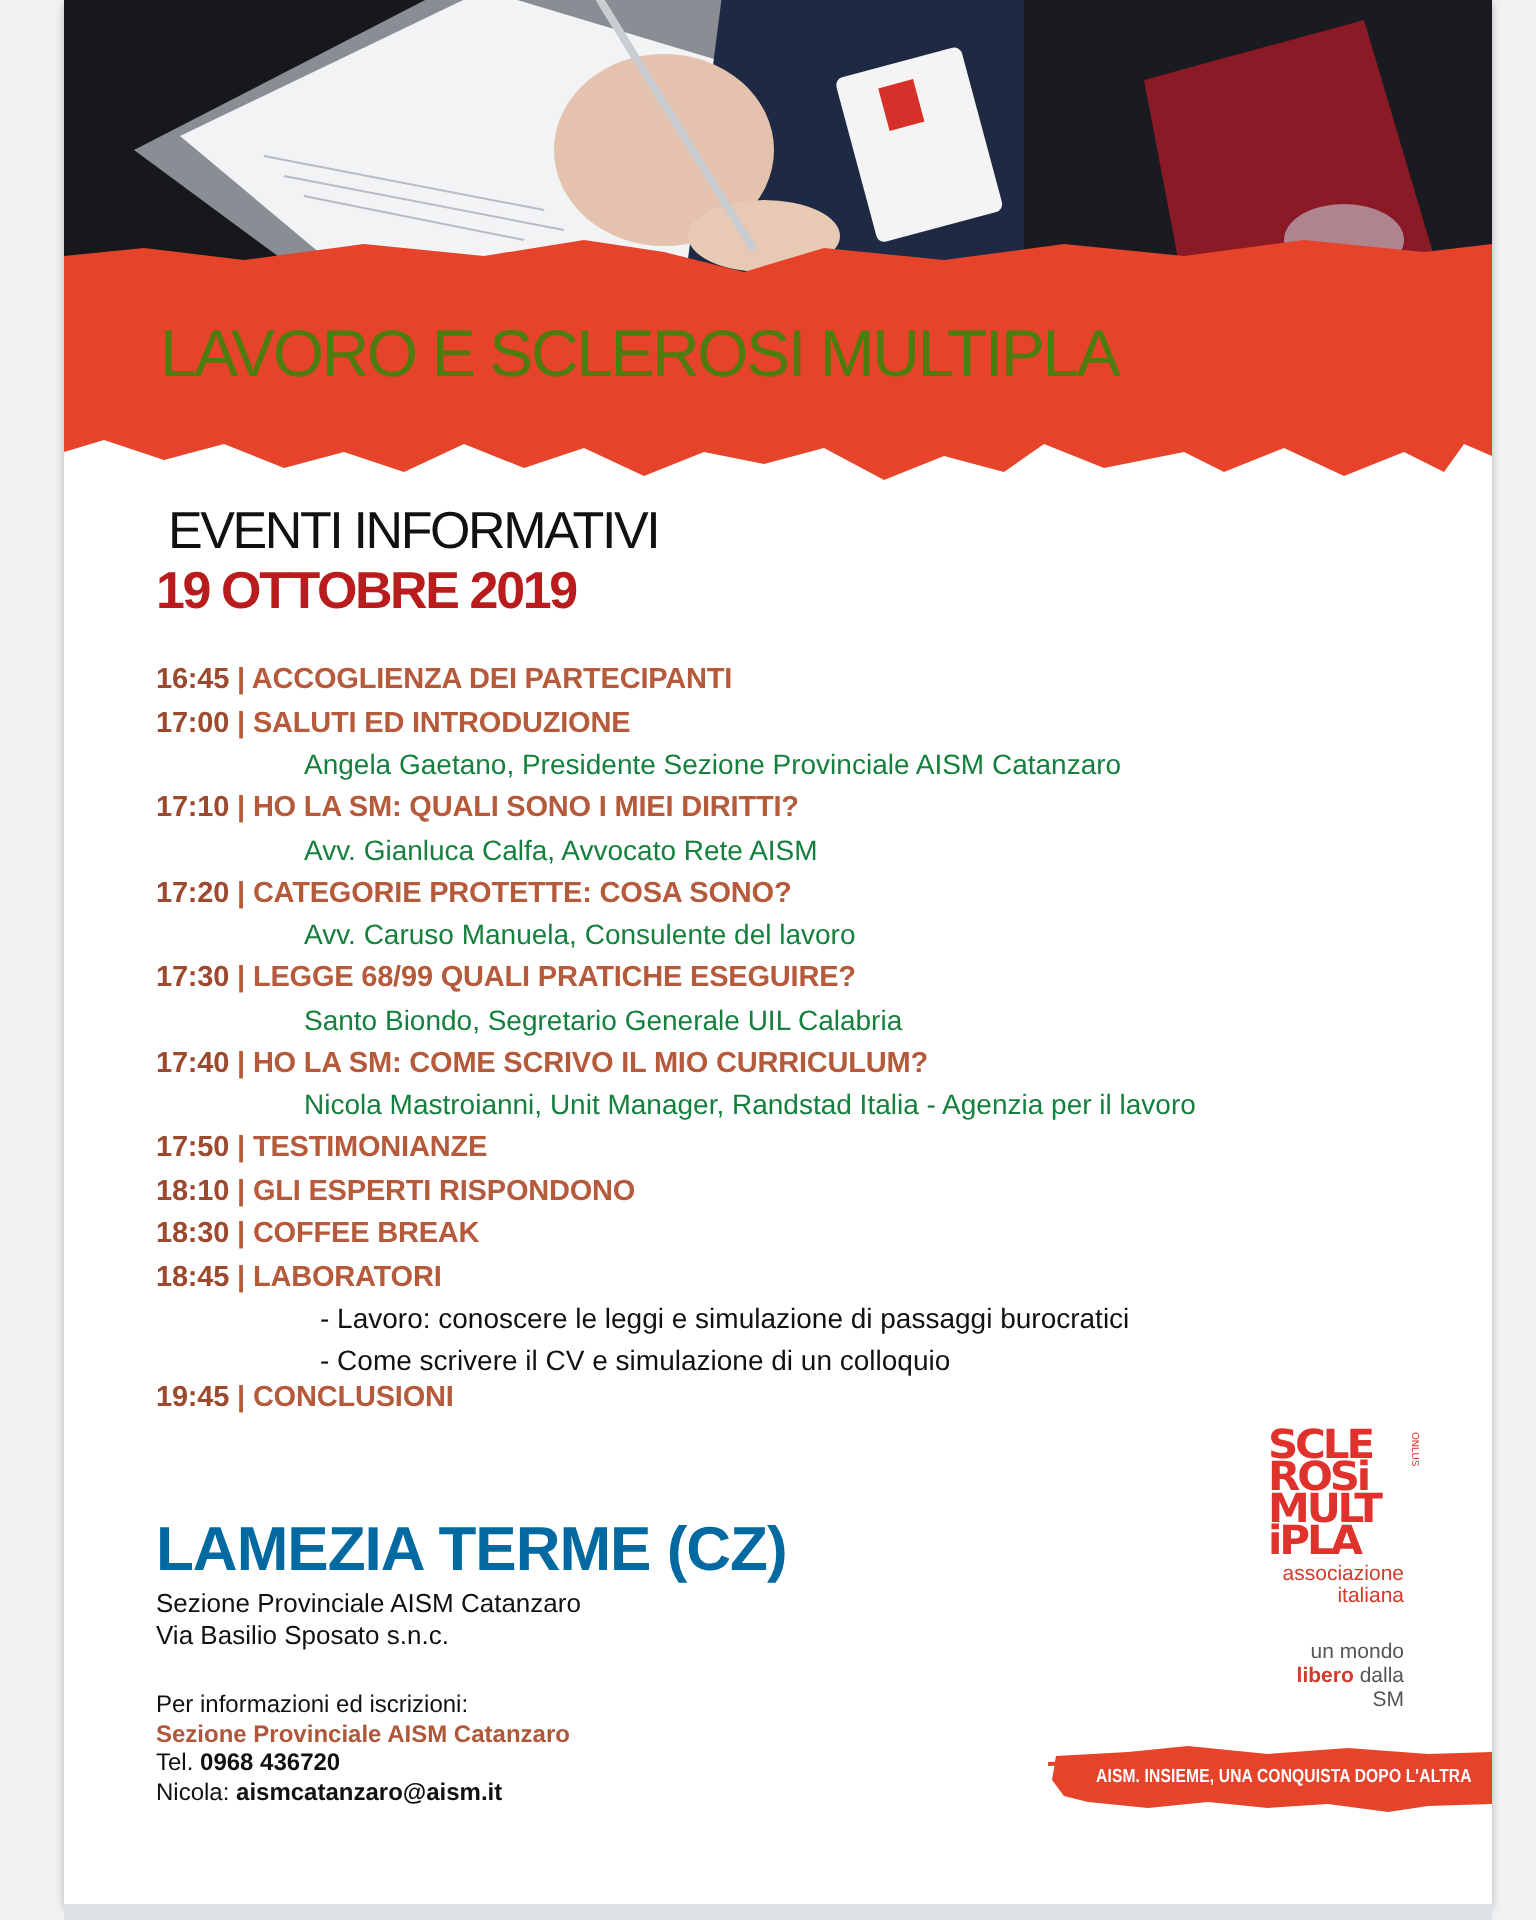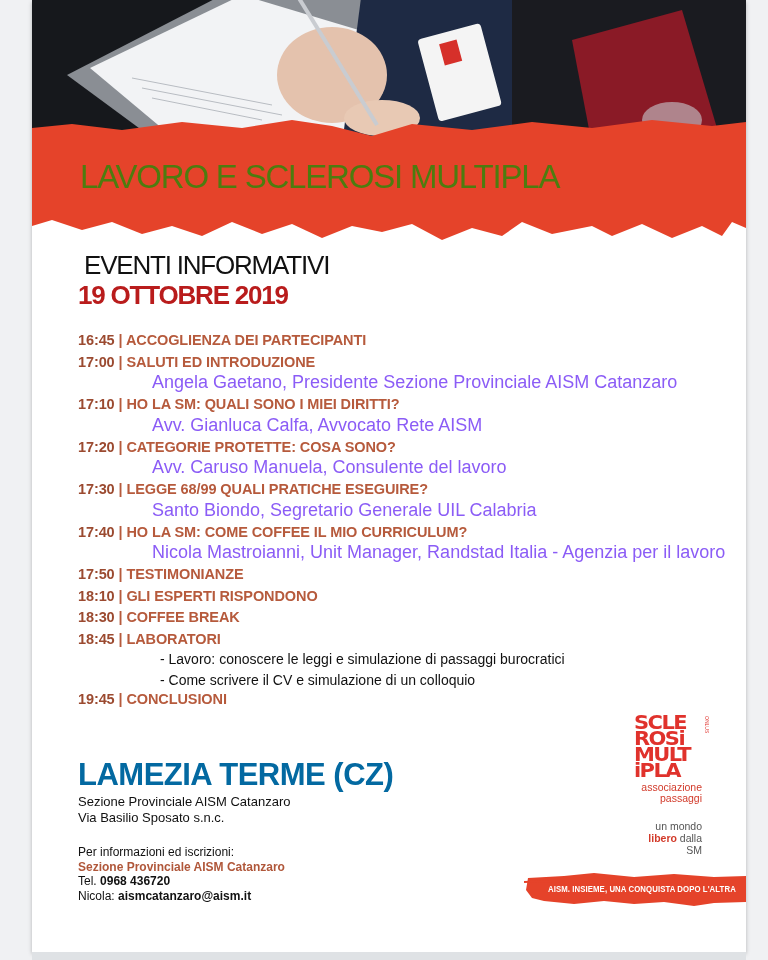--- a/index.html
+++ b/index.html
@@ -47,21 +47,21 @@
     .schedule {
       position: absolute; left: 46px; top: 330px; width: 640px;
     }
     .slot { margin: 0; }
     .slot-head {
       font-size: 14.5px; font-weight: bold; color: #b65a3c;
       line-height: 21.5px; white-space: nowrap; letter-spacing: -0.1px;
     }
     .slot-head .time { color: #9b4a30; }
     .slot-detail {
-      font-size: 18px; color: #8b5cf6; line-height: 18px; padding-left: 74px;
+      font-size: 14px; color: #15803d; line-height: 18px; padding-left: 74px;
       margin-bottom: 3px; white-space: nowrap;
     }
     .slot-sub {
       font-size: 14px; color: #111; line-height: 18px; padding-left: 82px; white-space: nowrap;
     }
     .venue {
       position: absolute; left: 46px; top: 757px;
       font-size: 31px; font-weight: bold; color: #0369a1; letter-spacing: -0.5px; white-space: nowrap;
     }
     .venue-lines {
@@ -169,21 +169,21 @@
     </div>
     <div class="slot">
       <div class="slot-head"><span class="time">17:20</span> <span>|</span> <span>CATEGORIE PROTETTE: COSA SONO?</span></div>
       <div class="slot-detail">Avv. Caruso Manuela, Consulente del lavoro</div>
     </div>
     <div class="slot">
       <div class="slot-head"><span class="time">17:30</span> <span>|</span> <span>LEGGE 68/99 QUALI PRATICHE ESEGUIRE?</span></div>
       <div class="slot-detail">Santo Biondo, Segretario Generale UIL Calabria</div>
     </div>
     <div class="slot">
-      <div class="slot-head"><span class="time">17:40</span> <span>|</span> <span>HO LA SM: COME COFFEE IL MIO CURRICULUM?</span></div>
+      <div class="slot-head"><span class="time">17:40</span> <span>|</span> <span>HO LA SM: COME SCRIVO IL MIO CURRICULUM?</span></div>
       <div class="slot-detail">Nicola Mastroianni, Unit Manager, Randstad Italia - Agenzia per il lavoro</div>
     </div>
     <div class="slot">
       <div class="slot-head"><span class="time">17:50</span> <span>|</span> <span>TESTIMONIANZE</span></div>
     </div>
     <div class="slot">
       <div class="slot-head"><span class="time">18:10</span> <span>|</span> <span>GLI ESPERTI RISPONDONO</span></div>
     </div>
     <div class="slot">
       <div class="slot-head"><span class="time">18:30</span> <span>|</span> <span>COFFEE BREAK</span></div>
@@ -212,21 +212,21 @@
   </div>
 
   <div class="logo">
     <div class="logo-word">SCLE</div>
     <div class="logo-word">ROSi</div>
     <div class="logo-word">MULT</div>
     <div class="logo-word">iPLA</div>
     <div class="logo-onlus">ONLUS</div>
     <div class="logo-assoc">
       <div>associazione</div>
-      <div>passaggi</div>
+      <div>italiana</div>
     </div>
     <div class="logo-tag">
       <div>un mondo</div>
       <div><b>libero</b> <span>dalla SM</span></div>
     </div>
   </div>
 
   <div class="slogan">
     <svg width="222" height="38" viewBox="0 0 222 38">
       <path d="M4,8 L40,6 L70,3 L110,7 L150,4 L190,7 L222,6 L222,32 L190,33 L170,36 L140,32 L110,34 L80,31 L50,34 L20,31 L8,28 L2,20 Z" fill="#e5432a"></path>

